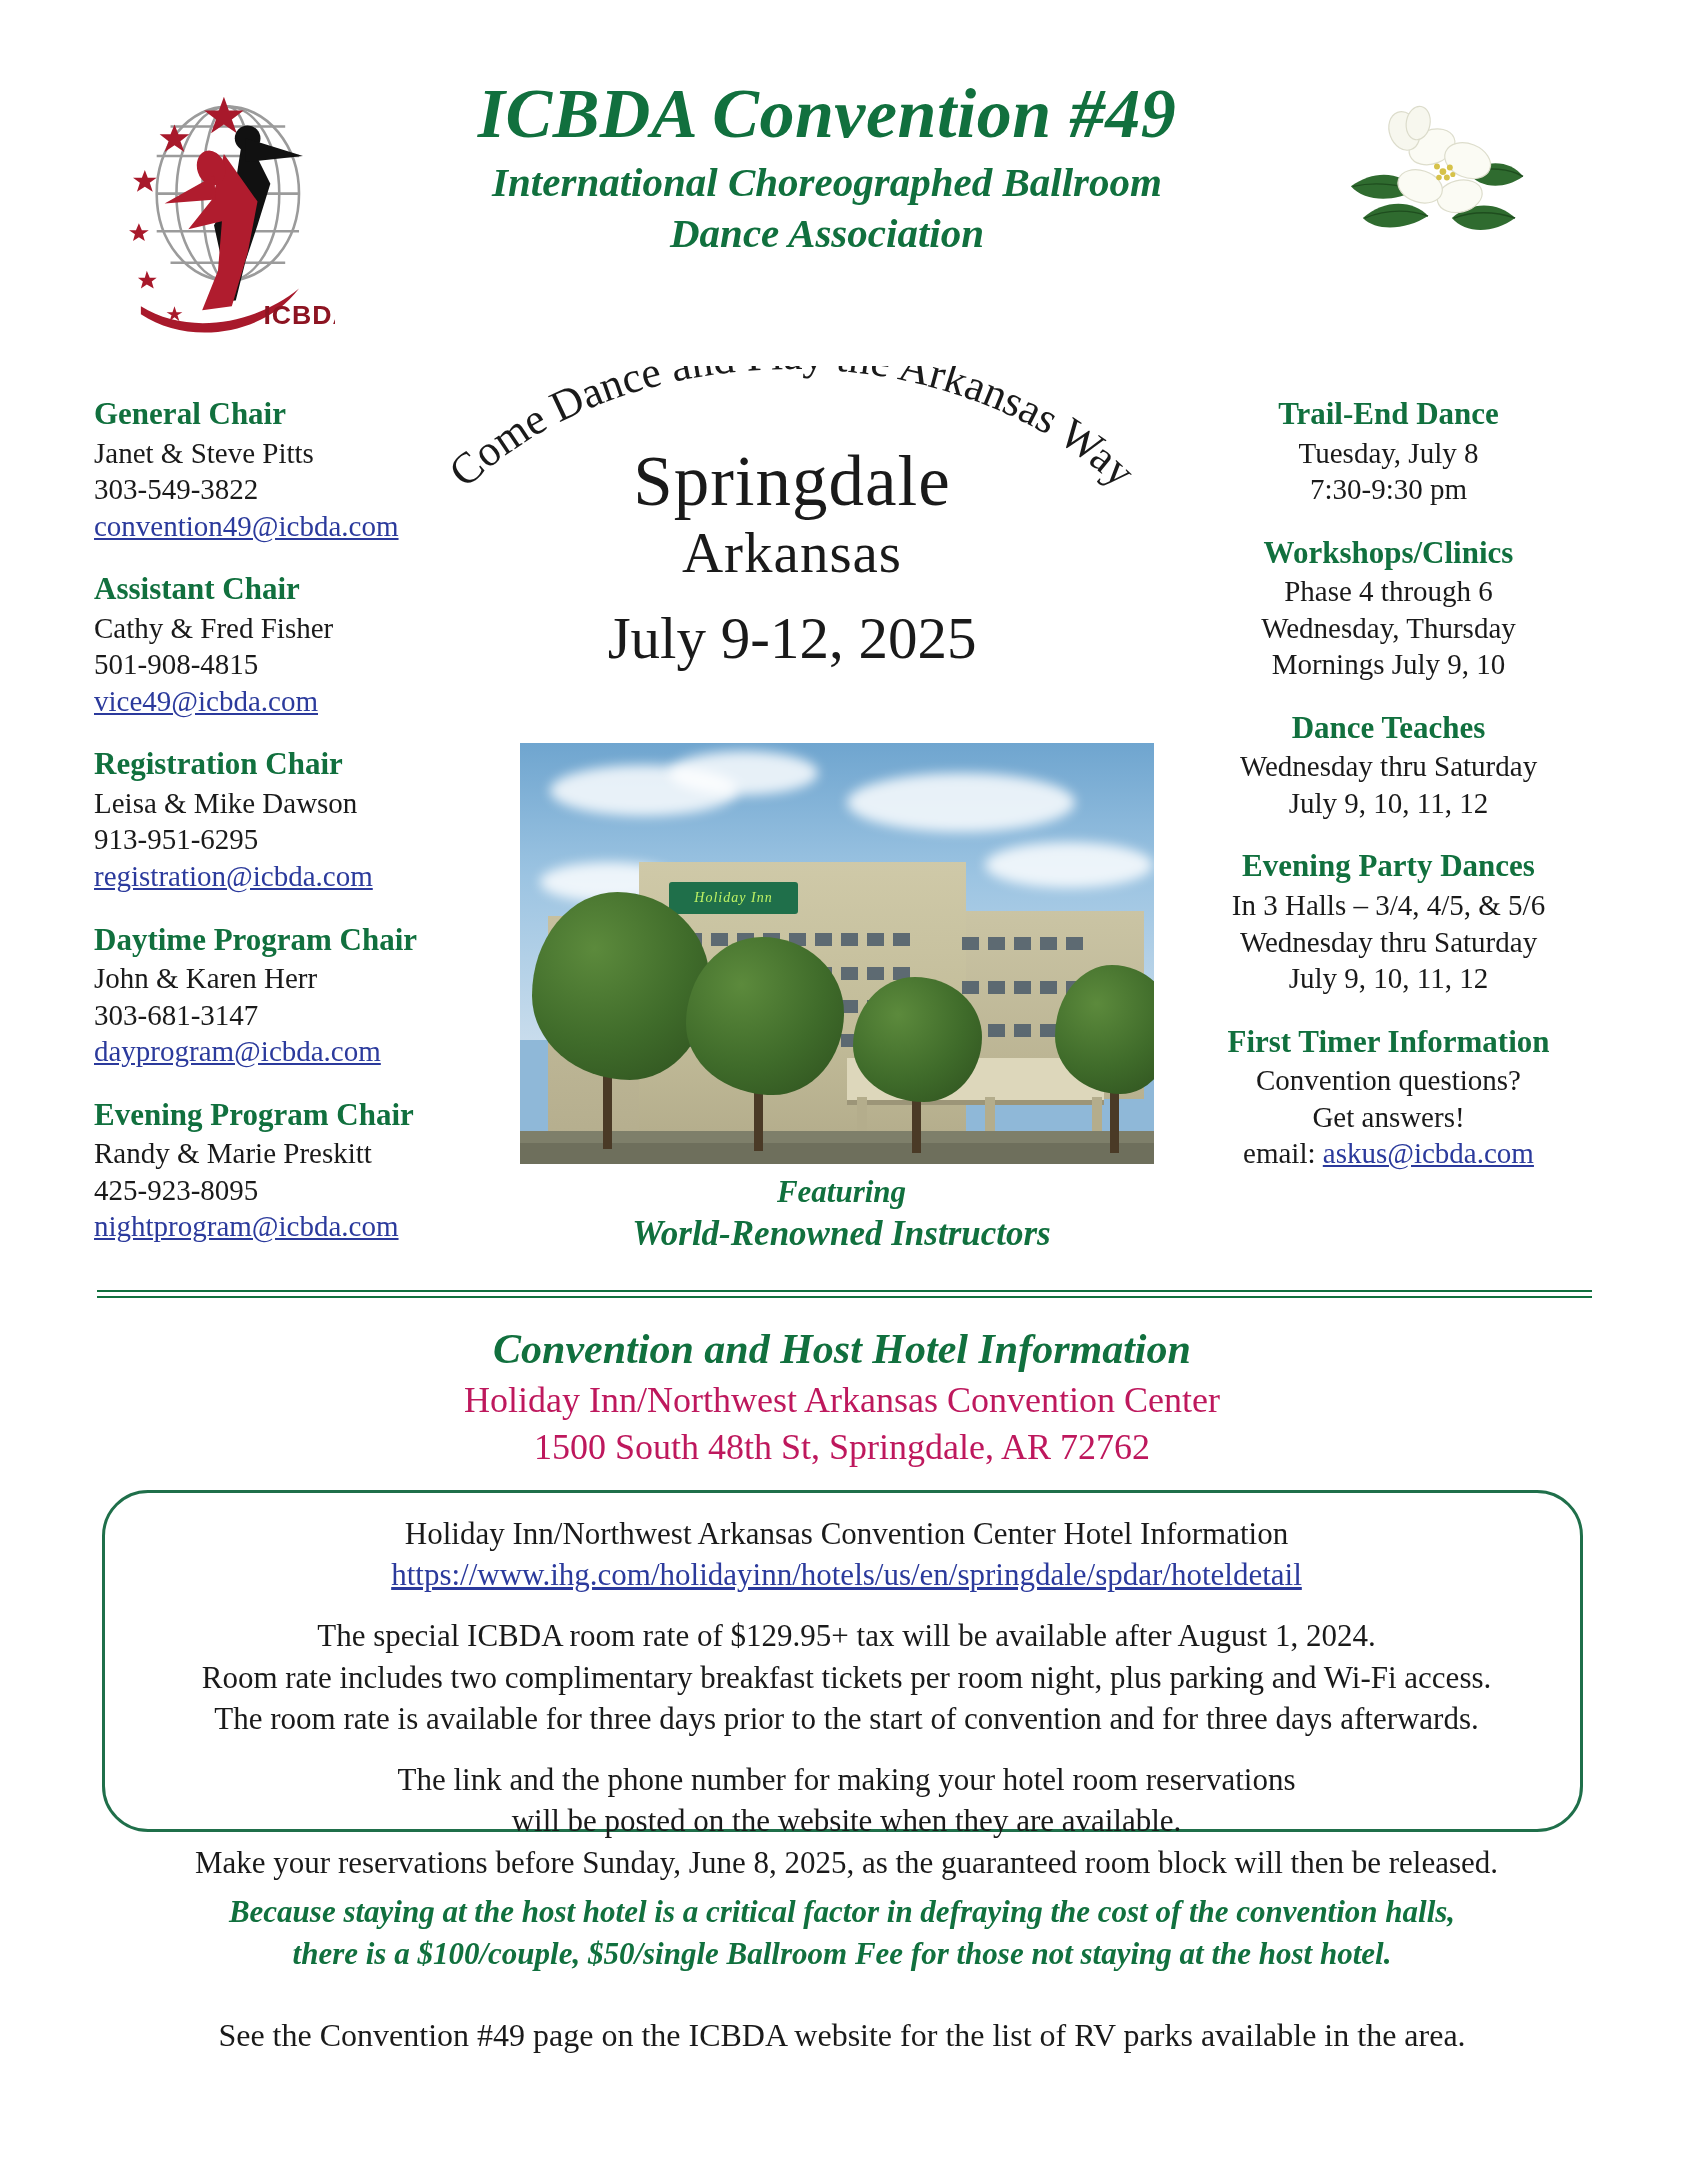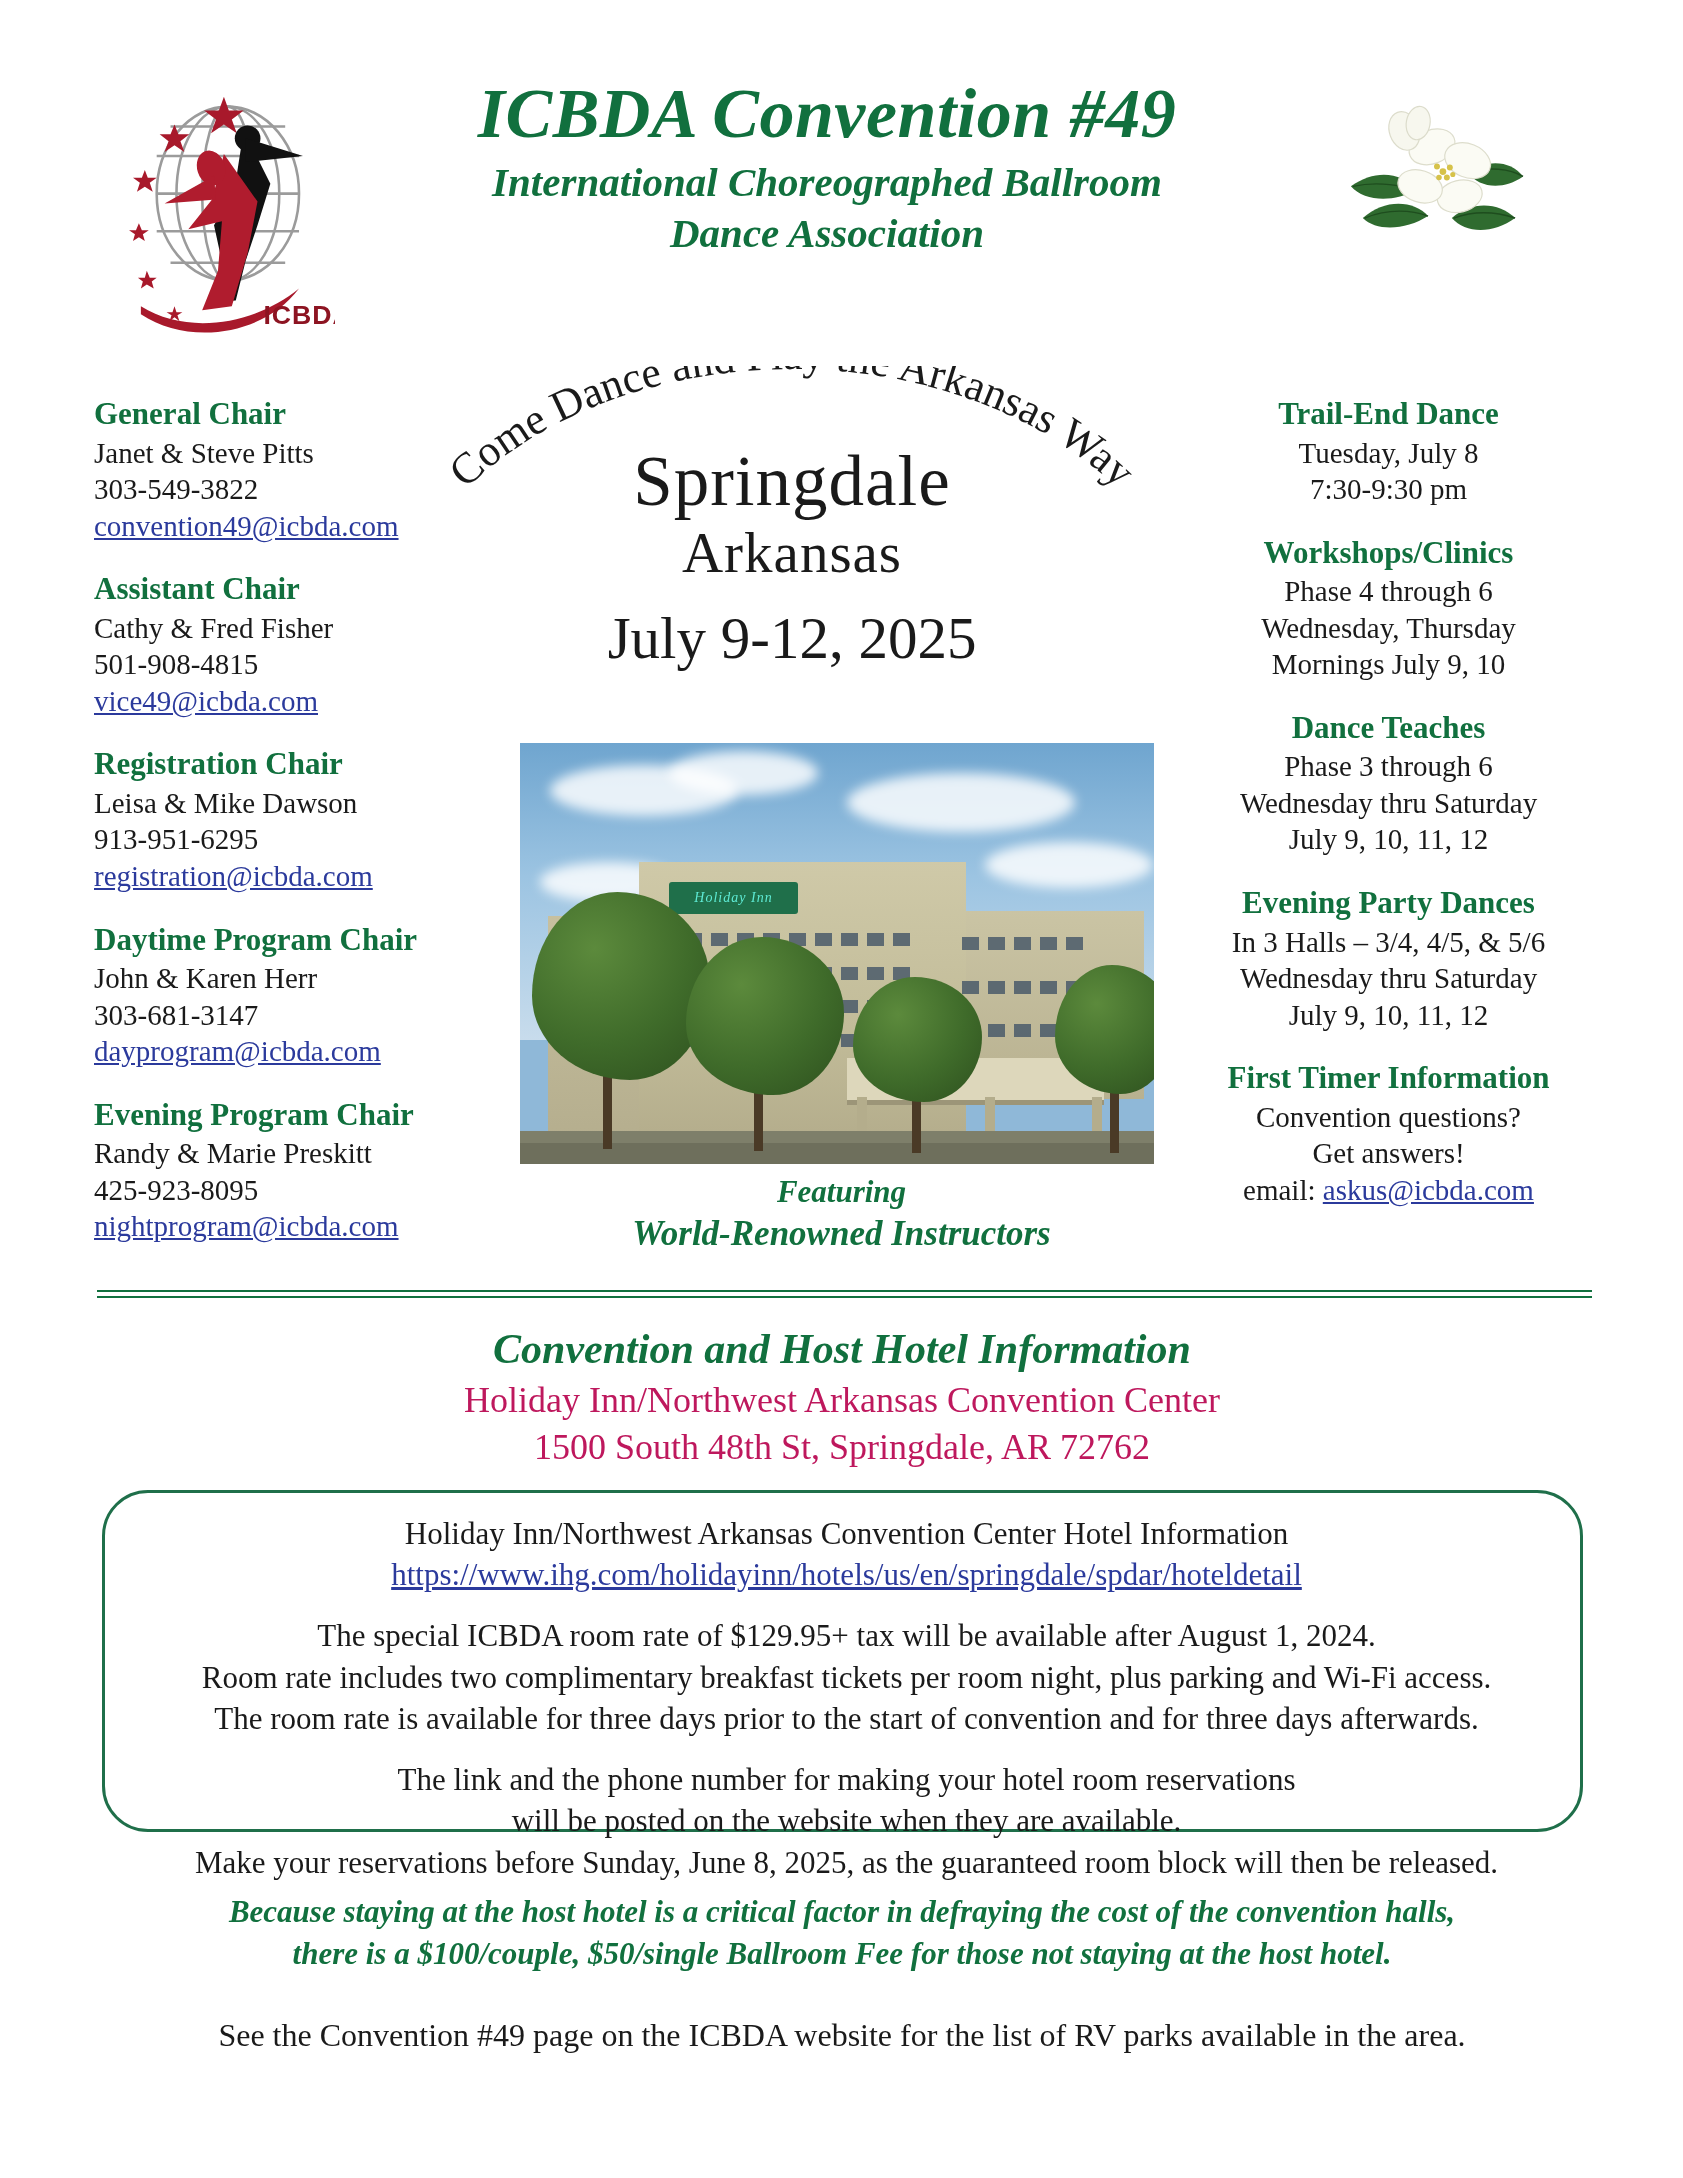--- a/index.html
+++ b/index.html
@@ -173,21 +173,21 @@
     width: 17px; height: 13px;
     background: #4a5a6a;
     opacity: 0.85;
   }
   .sign {
     position: absolute;
     left: 149px; top: 139px;
     width: 129px; height: 32px;
     background: #1f6f4a;
     border-radius: 3px;
-    color: #5eead4;
+    color: #bef264;
     font-size: 14px;
     font-style: italic;
     text-align: center;
     line-height: 32px;
     letter-spacing: 1px;
   }
   .canopy {
     position: absolute;
     left: 327px; top: 315px;
     width: 257px; height: 42px;
@@ -582,21 +582,20 @@
 
     <div class="block">
       <div class="blk-head">Workshops/Clinics</div>
       <div class="blk-line">Phase 4 through 6</div>
       <div class="blk-line">Wednesday, Thursday</div>
       <div class="blk-line">Mornings July  9, 10</div>
     </div>
 
     <div class="block">
       <div class="blk-head">Dance Teaches</div>
-      <div class="blk-line">Phase 3 through 6</div>
       <div class="blk-line">Wednesday thru Saturday</div>
       <div class="blk-line">July 9, 10, 11, 12</div>
     </div>
 
     <div class="block">
       <div class="blk-head">Evening Party Dances</div>
       <div class="blk-line">In 3 Halls – 3/4, 4/5, &amp; 5/6</div>
       <div class="blk-line">Wednesday thru Saturday</div>
       <div class="blk-line">July 9, 10, 11, 12</div>
     </div>

